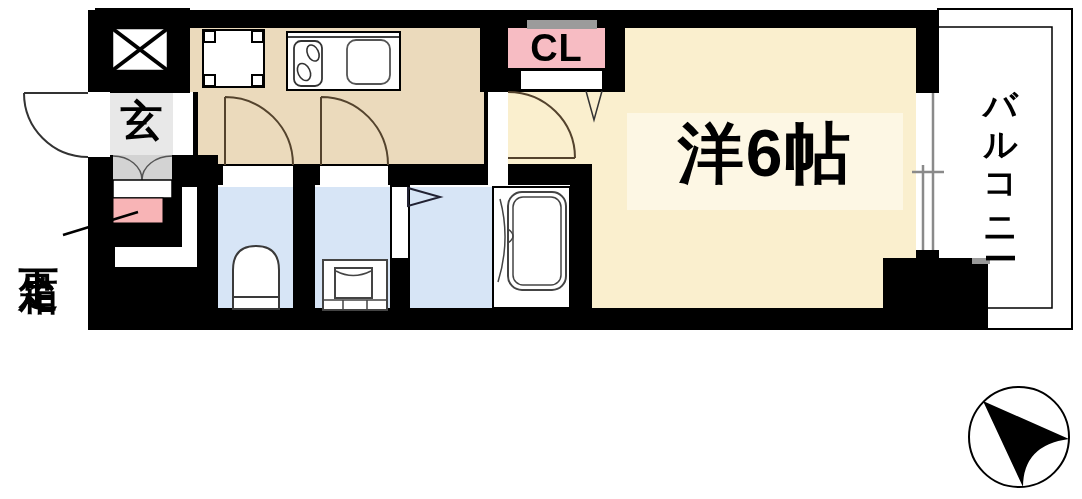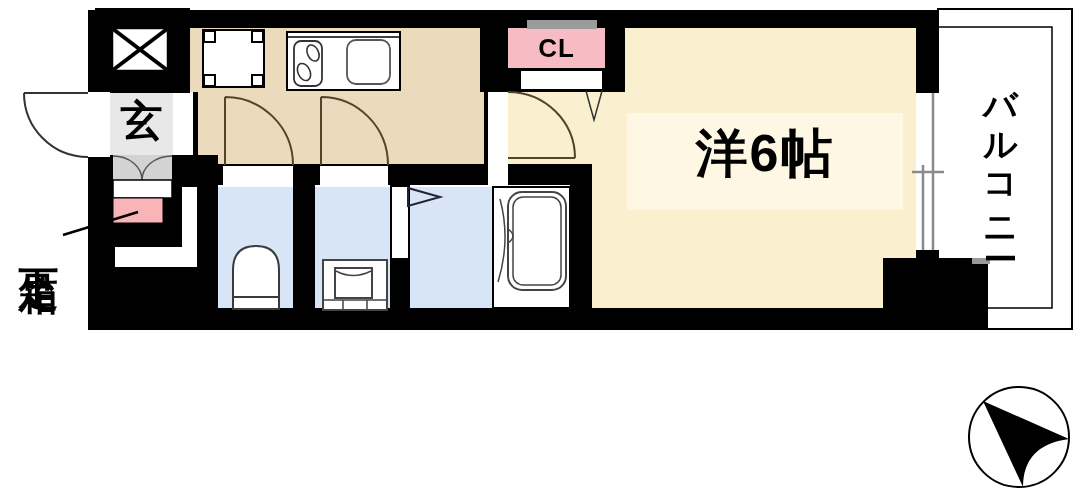--- a/index.html
+++ b/index.html
@@ -4,22 +4,22 @@
 <style>
   html,body{margin:0;padding:0;background:#fff;}
   .stage{position:relative;width:1082px;height:499px;background:#fff;overflow:hidden;
          font-family:"Liberation Sans","DejaVu Sans",sans-serif;}
   .stage svg{position:absolute;left:0;top:0;}
   .lbl{position:absolute;display:flex;align-items:center;justify-content:center;
        color:#000;line-height:1;}
   .lbl.vertical{writing-mode:vertical-rl;text-orientation:upright;}
   .lbl-genkan{left:110px;top:88px;width:63px;height:66px;font-size:42px;font-weight:600;}
   .lbl-shoebox{left:12px;top:172px;width:54px;height:140px;font-size:40px;font-weight:600;letter-spacing:3px;}
-  .lbl-cl{left:508px;top:28px;width:97px;height:40px;font-size:26px;font-weight:600;letter-spacing:1px;}
-  .lbl-room{left:627px;top:113px;width:276px;height:79px;font-size:52px;font-weight:600;letter-spacing:2px;border-radius:32px;}
+  .lbl-cl{left:508px;top:28px;width:97px;height:40px;font-size:38px;font-weight:600;letter-spacing:1px;}
+  .lbl-room{left:627px;top:113px;width:276px;height:79px;font-size:66px;font-weight:600;letter-spacing:2px;border-radius:32px;}
   .lbl-balcony{left:976px;top:48px;width:50px;height:215px;font-size:34px;font-weight:600;letter-spacing:5px;}
 </style>
 </head>
 <body>
 
 <div class="stage">
 <svg width="1082" height="499" viewBox="0 0 1082 499">
 
   <rect x="190" y="28" width="294" height="137" fill="#EBDABC"></rect>
   <path d="M508,92 L625,92 L625,28 L916,28 L916,258 L883,258 L883,308 L592,308 L592,165 L508,165 Z" fill="#FAEFCE"></path>

